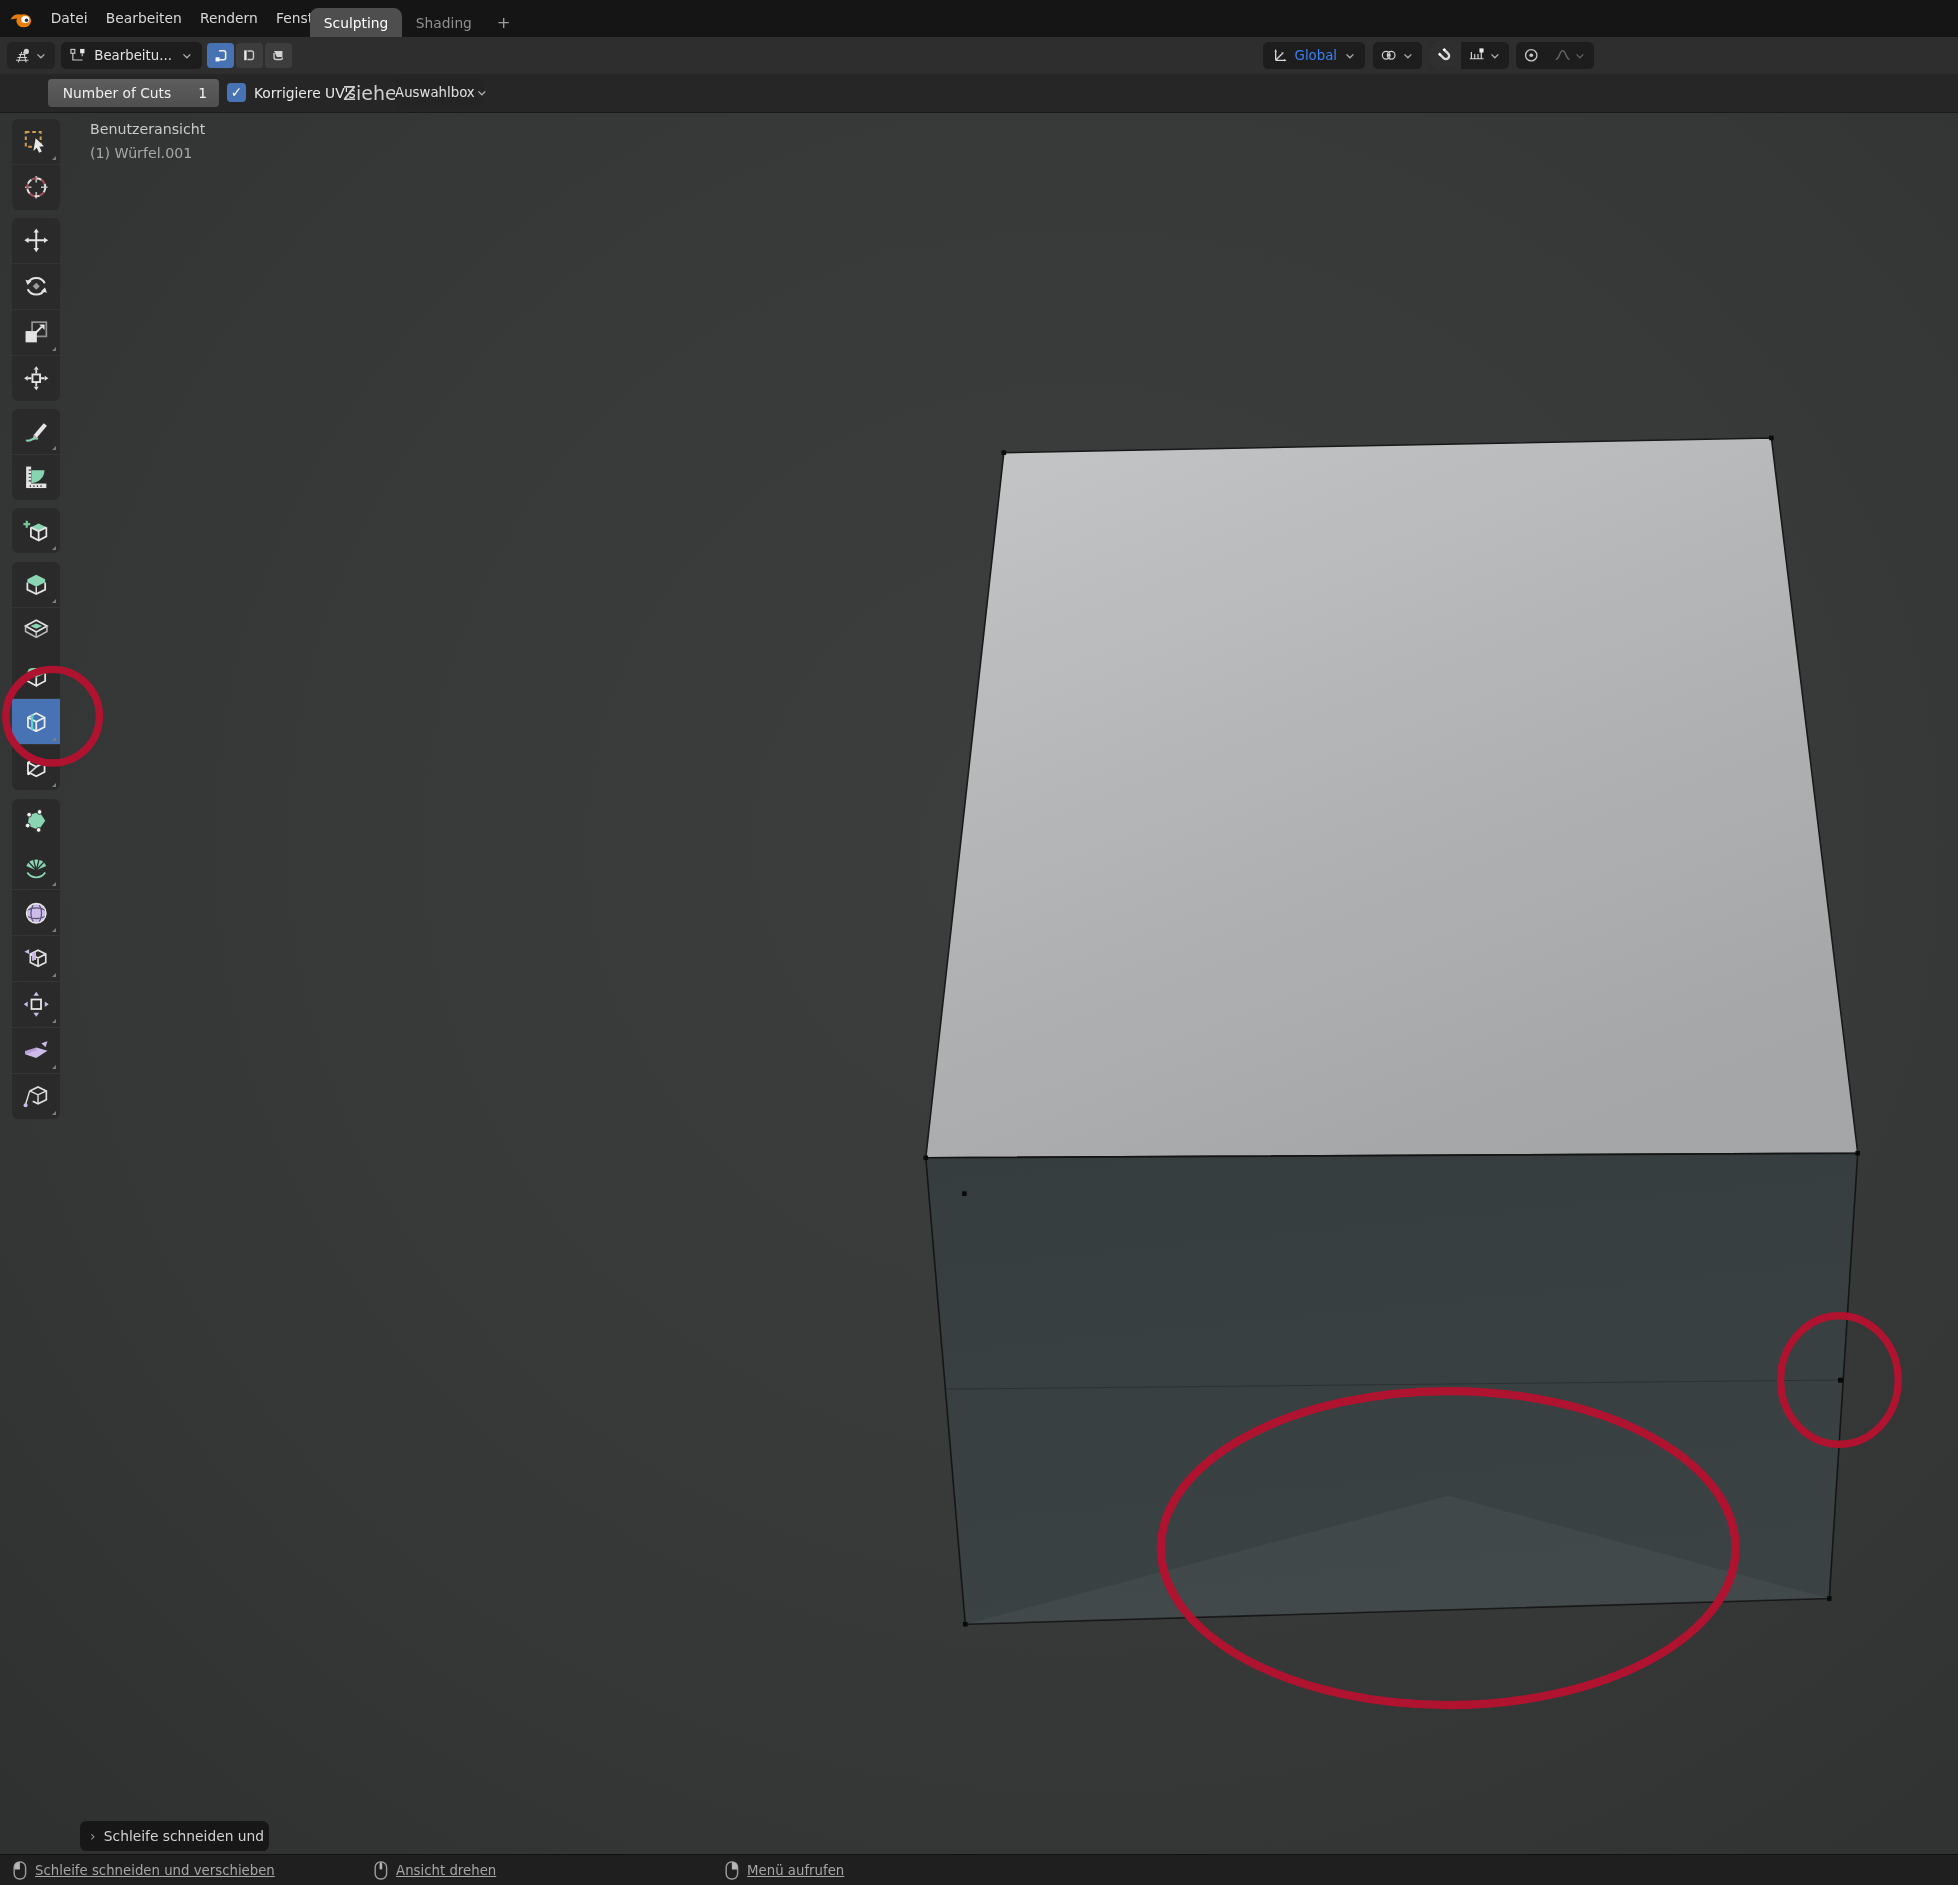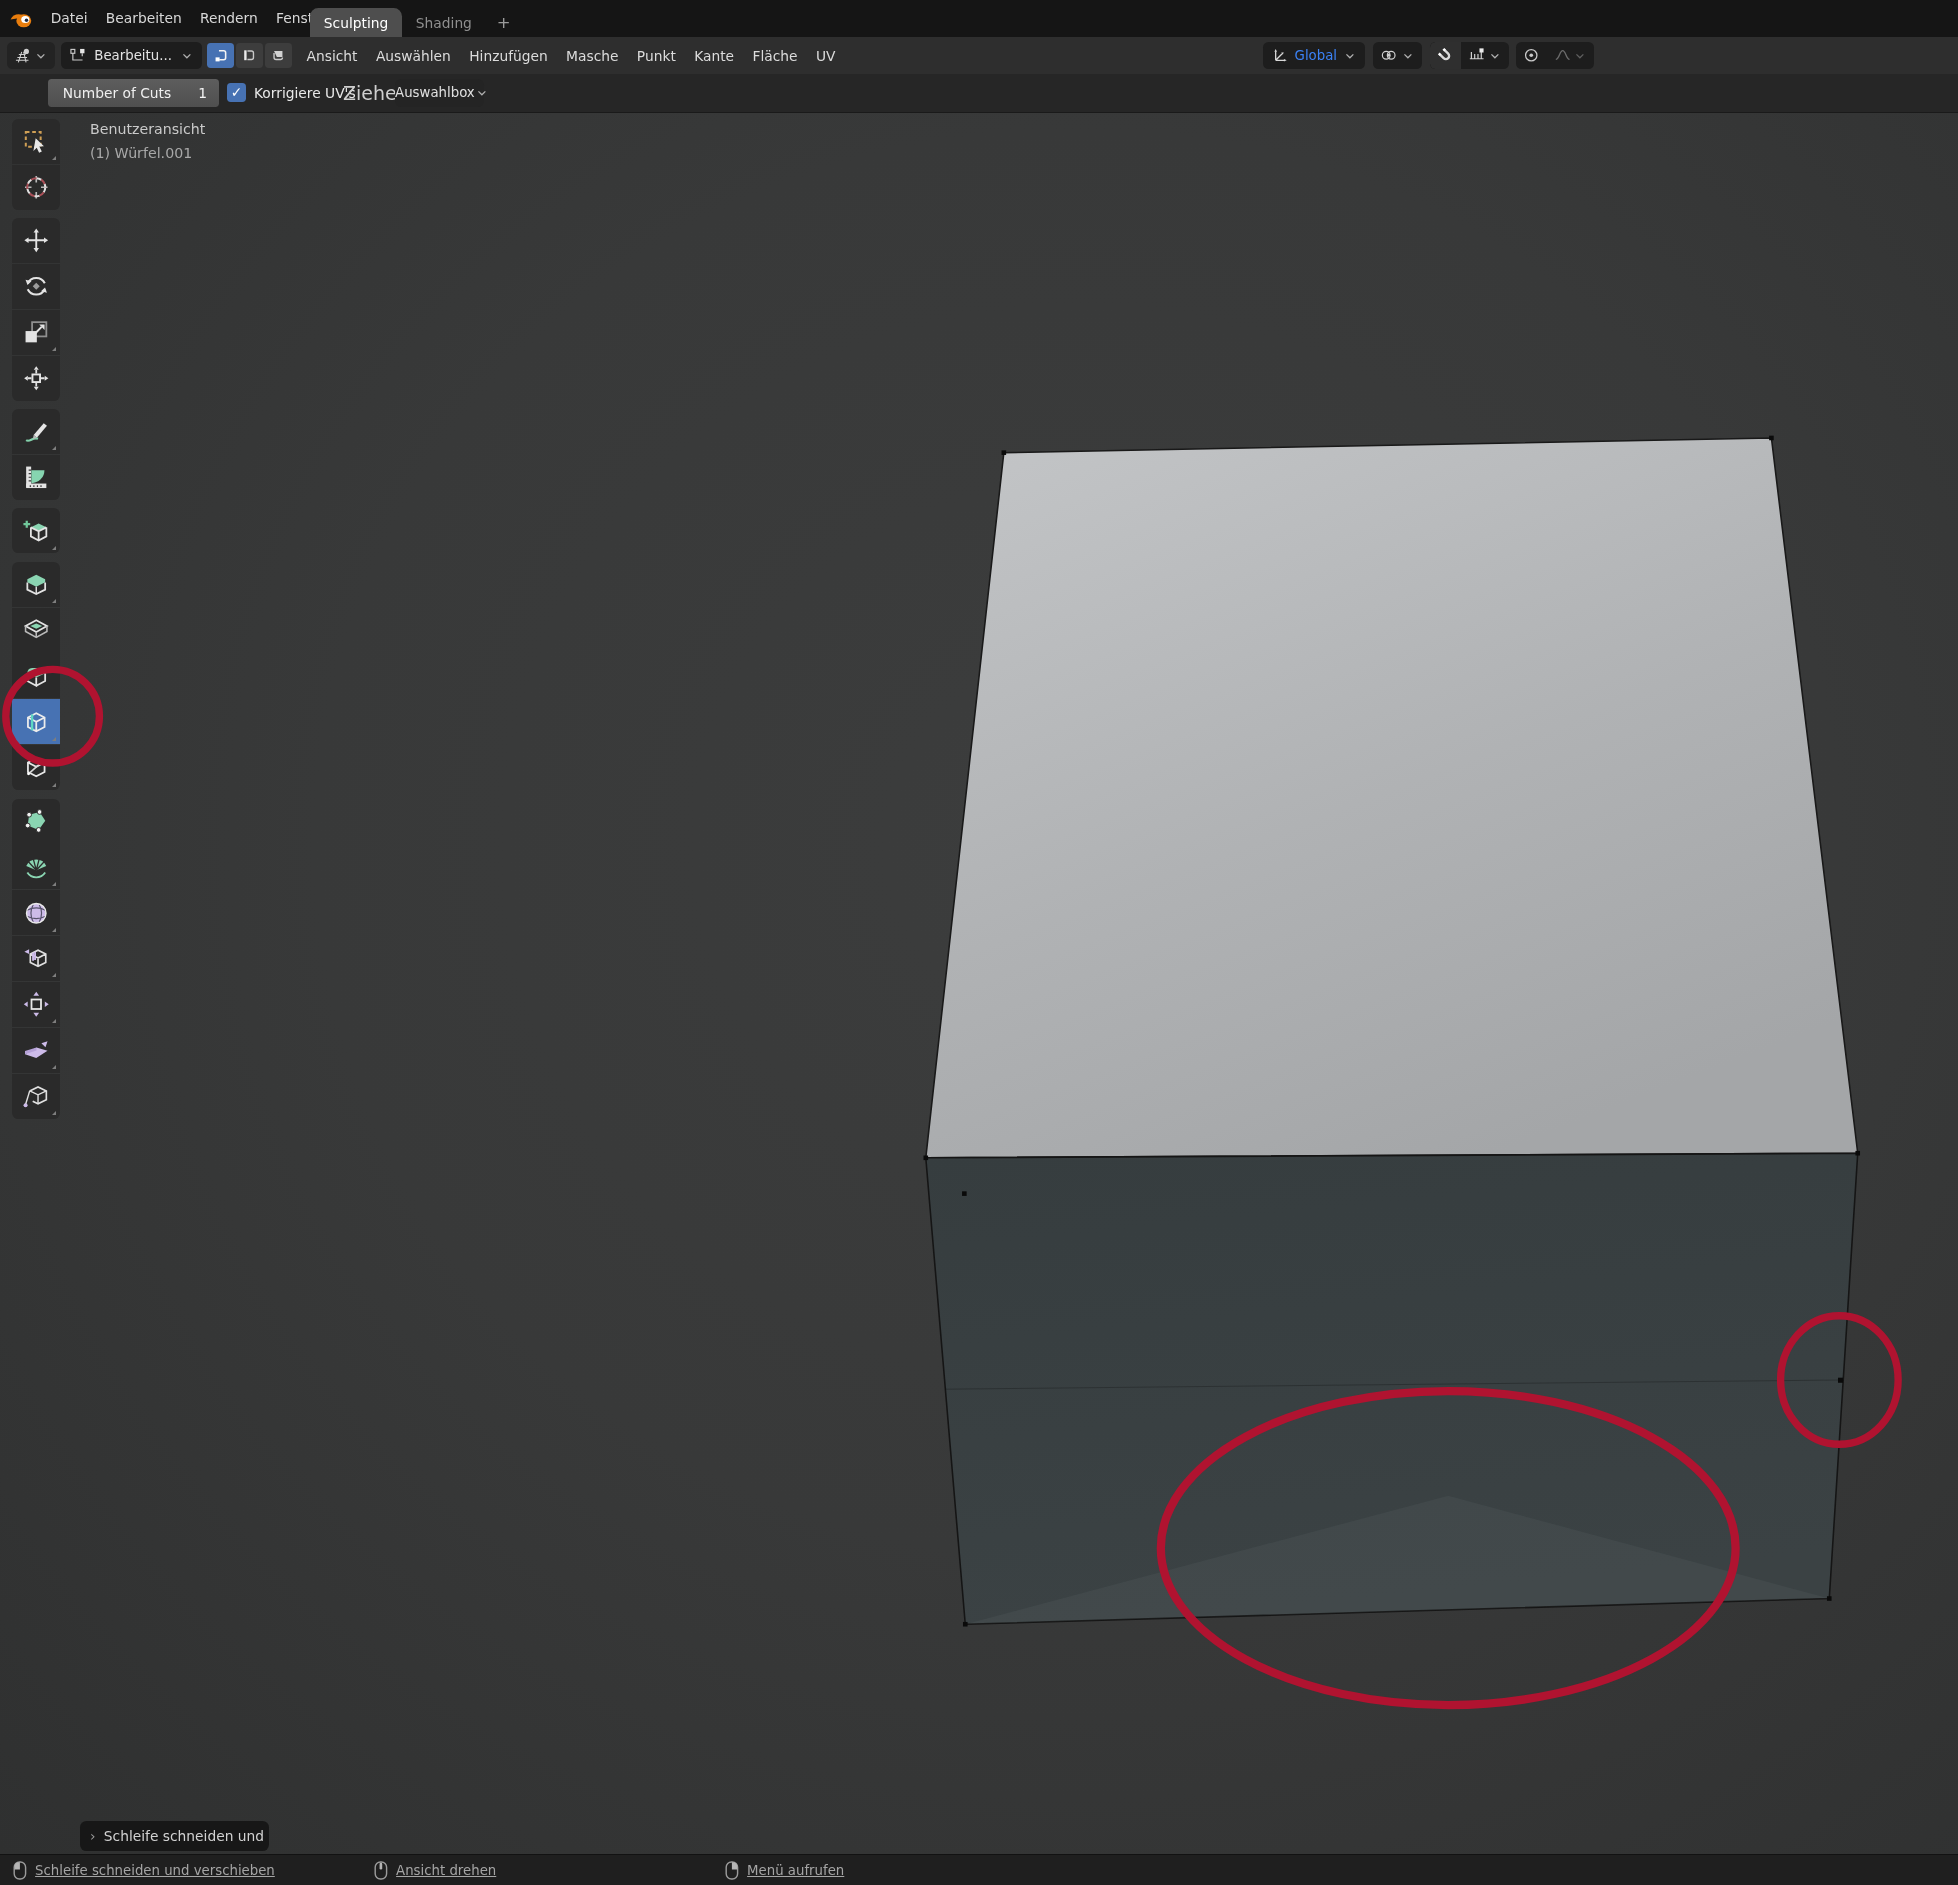--- a/index.html
+++ b/index.html
@@ -146,30 +146,20 @@
         </span>
       </div>
       <div class="selbtn">
         <span>
           <svg width="16.5" height="16.5" viewBox="0 0 18 18">
             <path d="M4.4 6.5 V11.5 A2.2 2.2 0 0 0 6.6 13.7 H11.4 A2.2 2.2 0 0 0 13.6 11.5" fill="none" stroke="#c9c9c9" stroke-width="1.5"></path>
             <path d="M4.4 4.3 H13.6 V11 H7.5 Z" fill="#d2d2d2"></path>
           </svg>
         </span>
       </div>
-    </div>
-  <div id="vheader-menus" style="display:flex">
-      <span class="vmenu">Ansicht</span>
-      <span class="vmenu">Auswählen</span>
-      <span class="vmenu">Hinzufügen</span>
-      <span class="vmenu">Masche</span>
-      <span class="vmenu">Punkt</span>
-      <span class="vmenu">Kante</span>
-      <span class="vmenu">Fläche</span>
-      <span class="vmenu">UV</span>
     </div>
   <div class="right-cluster">
     <div class="pill orient-pill">
       <span>
           <svg width="16.5" height="16.5" viewBox="0 0 18 18">
             <path d="M4 14.5 L4 4.5 M4 14.5 L13.5 14.5 M4 14.5 L10.8 7.7" stroke="#d9d9d9" stroke-width="1.4" fill="none"></path>
             <path d="M4 2.2 L2.6 5.2 H5.4 Z" fill="#d9d9d9"></path>
             <path d="M16 14.5 L13 13.1 V15.9 Z" fill="#d9d9d9"></path>
             <path d="M12.7 5.6 L9.8 6.3 L11.9 8.5 Z" fill="#d9d9d9"></path>
           </svg>

